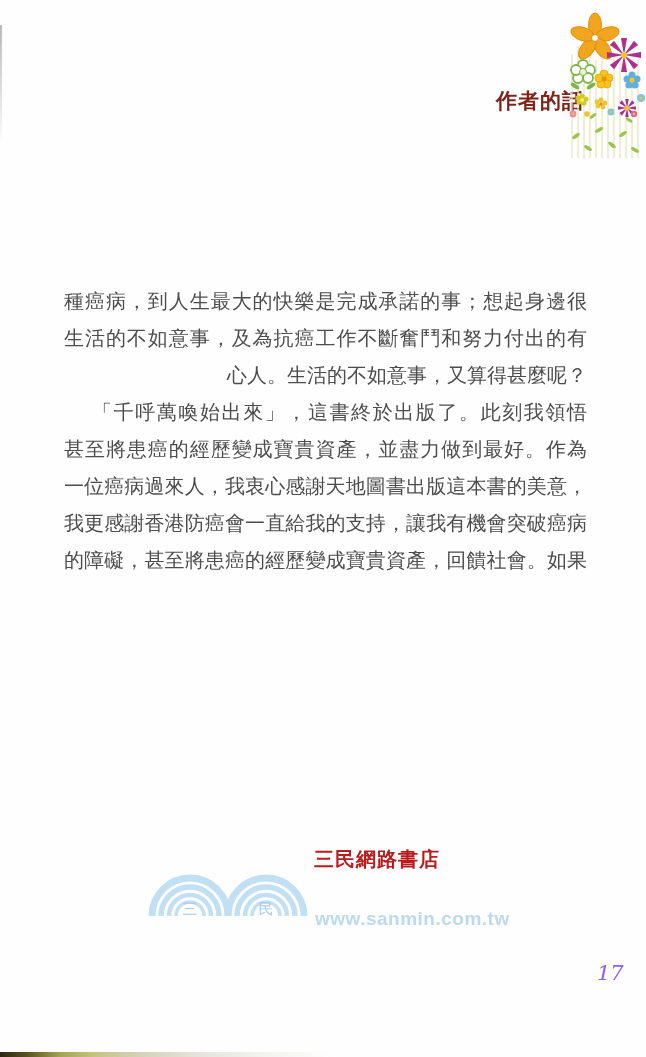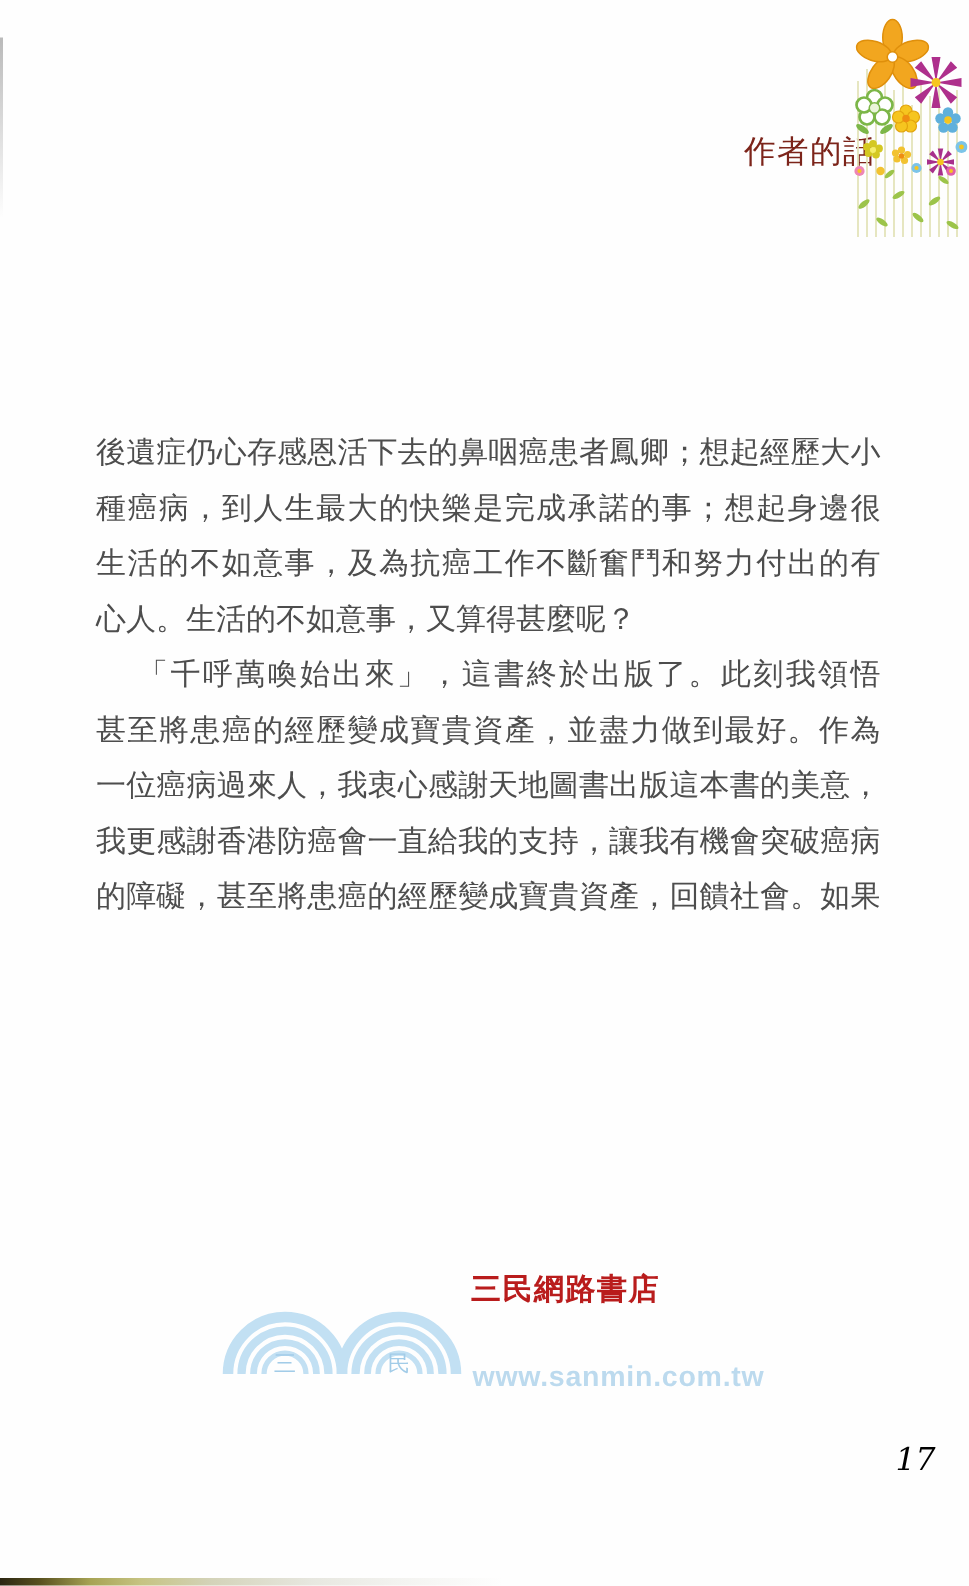--- a/index.html
+++ b/index.html
@@ -21,32 +21,32 @@
     background:linear-gradient(to right,
       #2b2512 0%, #59511f 8%, #a7a354 18%, #c6c382 28%,
       rgba(160,158,100,.45) 42%, rgba(150,150,115,.22) 62%,
       rgba(150,150,120,.10) 80%, transparent 100%);
   }
 
   
   .chapter-title {
     position:absolute; left:496px; top:87px;
     font-family:"DejaVu Serif","Liberation Serif",serif;
-    font-size:21px; font-weight:normal; letter-spacing:1px;
+    font-size:21px; font-weight:bold; letter-spacing:1px;
     color:#7c241a; white-space:nowrap;
   }
   .flowers { position:absolute; top:8px; right:1px; }
 
   
   .body-text {
     position:absolute; left:64px; top:283px; width:523px;
     font-size:20px; line-height:37px; color:#4d4d4d;
     font-family:"DejaVu Sans", sans-serif;
   }
-  .line { height:37px; text-align:left; }
+  .line { height:37px; text-align:right; }
   .line.just { text-align:justify; text-align-last:justify; }
   .line.indent { text-indent:28px; }
 
   
   .watermark { position:absolute; left:148px; top:836px; width:360px; height:82px; }
   .wm-logo { position:absolute; left:0; top:0; }
   .wm-name {
     position:absolute; left:166px; top:10px;
     font-family:Liberation Sans, sans-serif;
     font-size:20px; font-weight:bold; letter-spacing:1px;
@@ -56,21 +56,21 @@
     position:absolute; left:167px; top:44px;
     font-family:"Liberation Sans","DejaVu Sans",sans-serif;
     font-size:19px; font-weight:bold; letter-spacing:.5px;
     color:#bcdaee; white-space:nowrap;margin-top:28px;
   }
 
   
   .page-number {
     position:absolute; left:597px; top:961px;
     font-family:"DejaVu Serif","Liberation Serif",serif;
-    font-style:italic; font-size:21px; color:#000000;
+    font-style:italic; font-size:21px; color:#8b5cf6;
   }
 </style>
 </head>
 <body>
 
 <div class="page">
 
   <div class="edge-left"></div>
 
   <div class="chapter-title">作者的話</div>
@@ -197,21 +197,20 @@
       <circle cx="8" cy="106" r="1.4" fill="#f6c51f"></circle>
       <circle cx="46" cy="104" r="3.4" fill="#7cc4e8"></circle>
       <circle cx="46" cy="104" r="1.4" fill="#f6c51f"></circle>
       <circle cx="69" cy="106" r="3.2" fill="#e060a8"></circle>
       <circle cx="69" cy="106" r="1.3" fill="#f6c51f"></circle>
       <circle cx="22" cy="106" r="2.8" fill="#f2c230"></circle>
     </g>
   </svg>
 
   <div class="body-text">
-      <div class="line just">後遺症仍心存感恩活下去的鼻咽癌患者鳳卿；想起經歷大小</div>
       <div class="line just">種癌病，到人生最大的快樂是完成承諾的事；想起身邊很</div>
       <div class="line just">生活的不如意事，及為抗癌工作不斷奮鬥和努力付出的有</div>
       <div class="line">心人。生活的不如意事，又算得甚麼呢？</div>
       <div class="line just indent">「千呼萬喚始出來」，這書終於出版了。此刻我領悟</div>
       <div class="line just">甚至將患癌的經歷變成寶貴資產，並盡力做到最好。作為</div>
       <div class="line just">一位癌病過來人，我衷心感謝天地圖書出版這本書的美意，</div>
       <div class="line just">我更感謝香港防癌會一直給我的支持，讓我有機會突破癌病</div>
       <div class="line just">的障礙，甚至將患癌的經歷變成寶貴資產，回饋社會。如果</div>
     </div>
 

